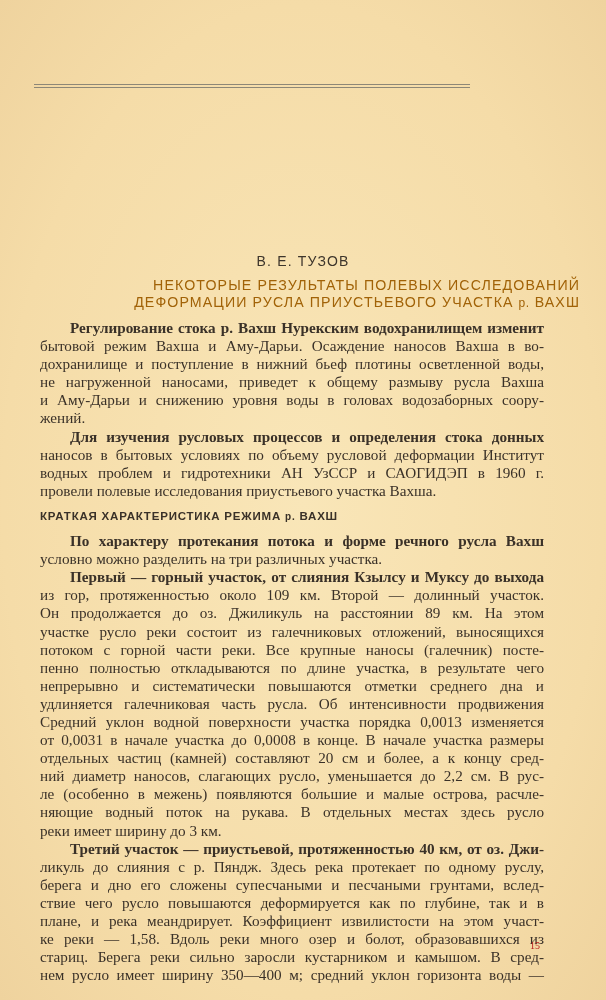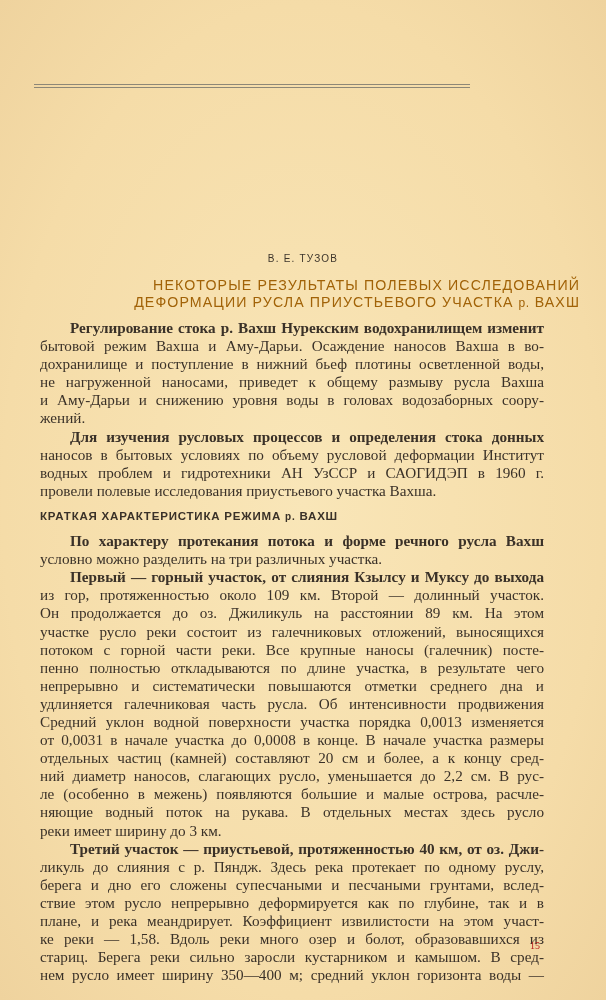--- a/index.html
+++ b/index.html
@@ -12,21 +12,21 @@
     position: relative;
   }
   .rule {
     position: absolute; left: 34px; top: 84px; width: 436px; height: 4px;
     border-top: 1.5px solid #8d8777; border-bottom: 1.5px solid #8d8777;
     box-sizing: border-box;
   }
   .author {
     position: absolute; top: 253px; left: 0; width: 606px; text-align: center;
     font-family: "Liberation Sans", "DejaVu Sans", sans-serif;
-    font-size: 10px; letter-spacing: 1.2px; color: #3d352b;
+    font-size: 14px; letter-spacing: 1.2px; color: #3d352b;
   }
   .title {
     position: absolute; top: 277px; left: 40px; width: 540px; text-align: right;
     font-family: "Liberation Sans", "DejaVu Sans", sans-serif;
     font-weight: normal; font-size: 14.2px; letter-spacing: 1.1px; line-height: 17px;
     color: #a16207;
   }
   .title .small { font-size: 12px; letter-spacing: 0.5px; }
   .body {
     position: absolute; left: 40px; top: 319px; width: 504px;
@@ -95,21 +95,21 @@
     <span class="line">отдельных частиц (камней) составляют 20 см и более, а к концу сред-</span>
     <span class="line">ний диаметр наносов, слагающих русло, уменьшается до 2,2 см. В рус-</span>
     <span class="line">ле (особенно в межень) появляются большие и малые острова, расчле-</span>
     <span class="line">няющие водный поток на рукава. В отдельных местах здесь русло</span>
     <span class="line last">реки имеет ширину до 3 км.</span>
   </div>
   <div class="para">
     <span class="line indent">Третий участок — приустьевой, протяженностью 40 км, от оз. Джи-</span>
     <span class="line">ликуль до слияния с р. Пяндж. Здесь река протекает по одному руслу,</span>
     <span class="line">берега и дно его сложены супесчаными и песчаными грунтами, вслед-</span>
-    <span class="line">ствие этом русло непрерывно деформируется как по глубине, так и в</span>
+    <span class="line">ствие чего русло повышаются деформируется как по глубине, так и в</span>
     <span class="line">плане, и река меандрирует. Коэффициент извилистости на этом участ-</span>
     <span class="line">ке реки — 1,58. Вдоль реки много озер и болот, образовавшихся из</span>
     <span class="line">стариц. Берега реки сильно заросли кустарником и камышом. В сред-</span>
     <span class="line">нем русло имеет ширину 350—400 м; средний уклон горизонта воды —</span>
   </div>
 </div>
 
 <div class="page-num">15</div>
 
 </body></html>

